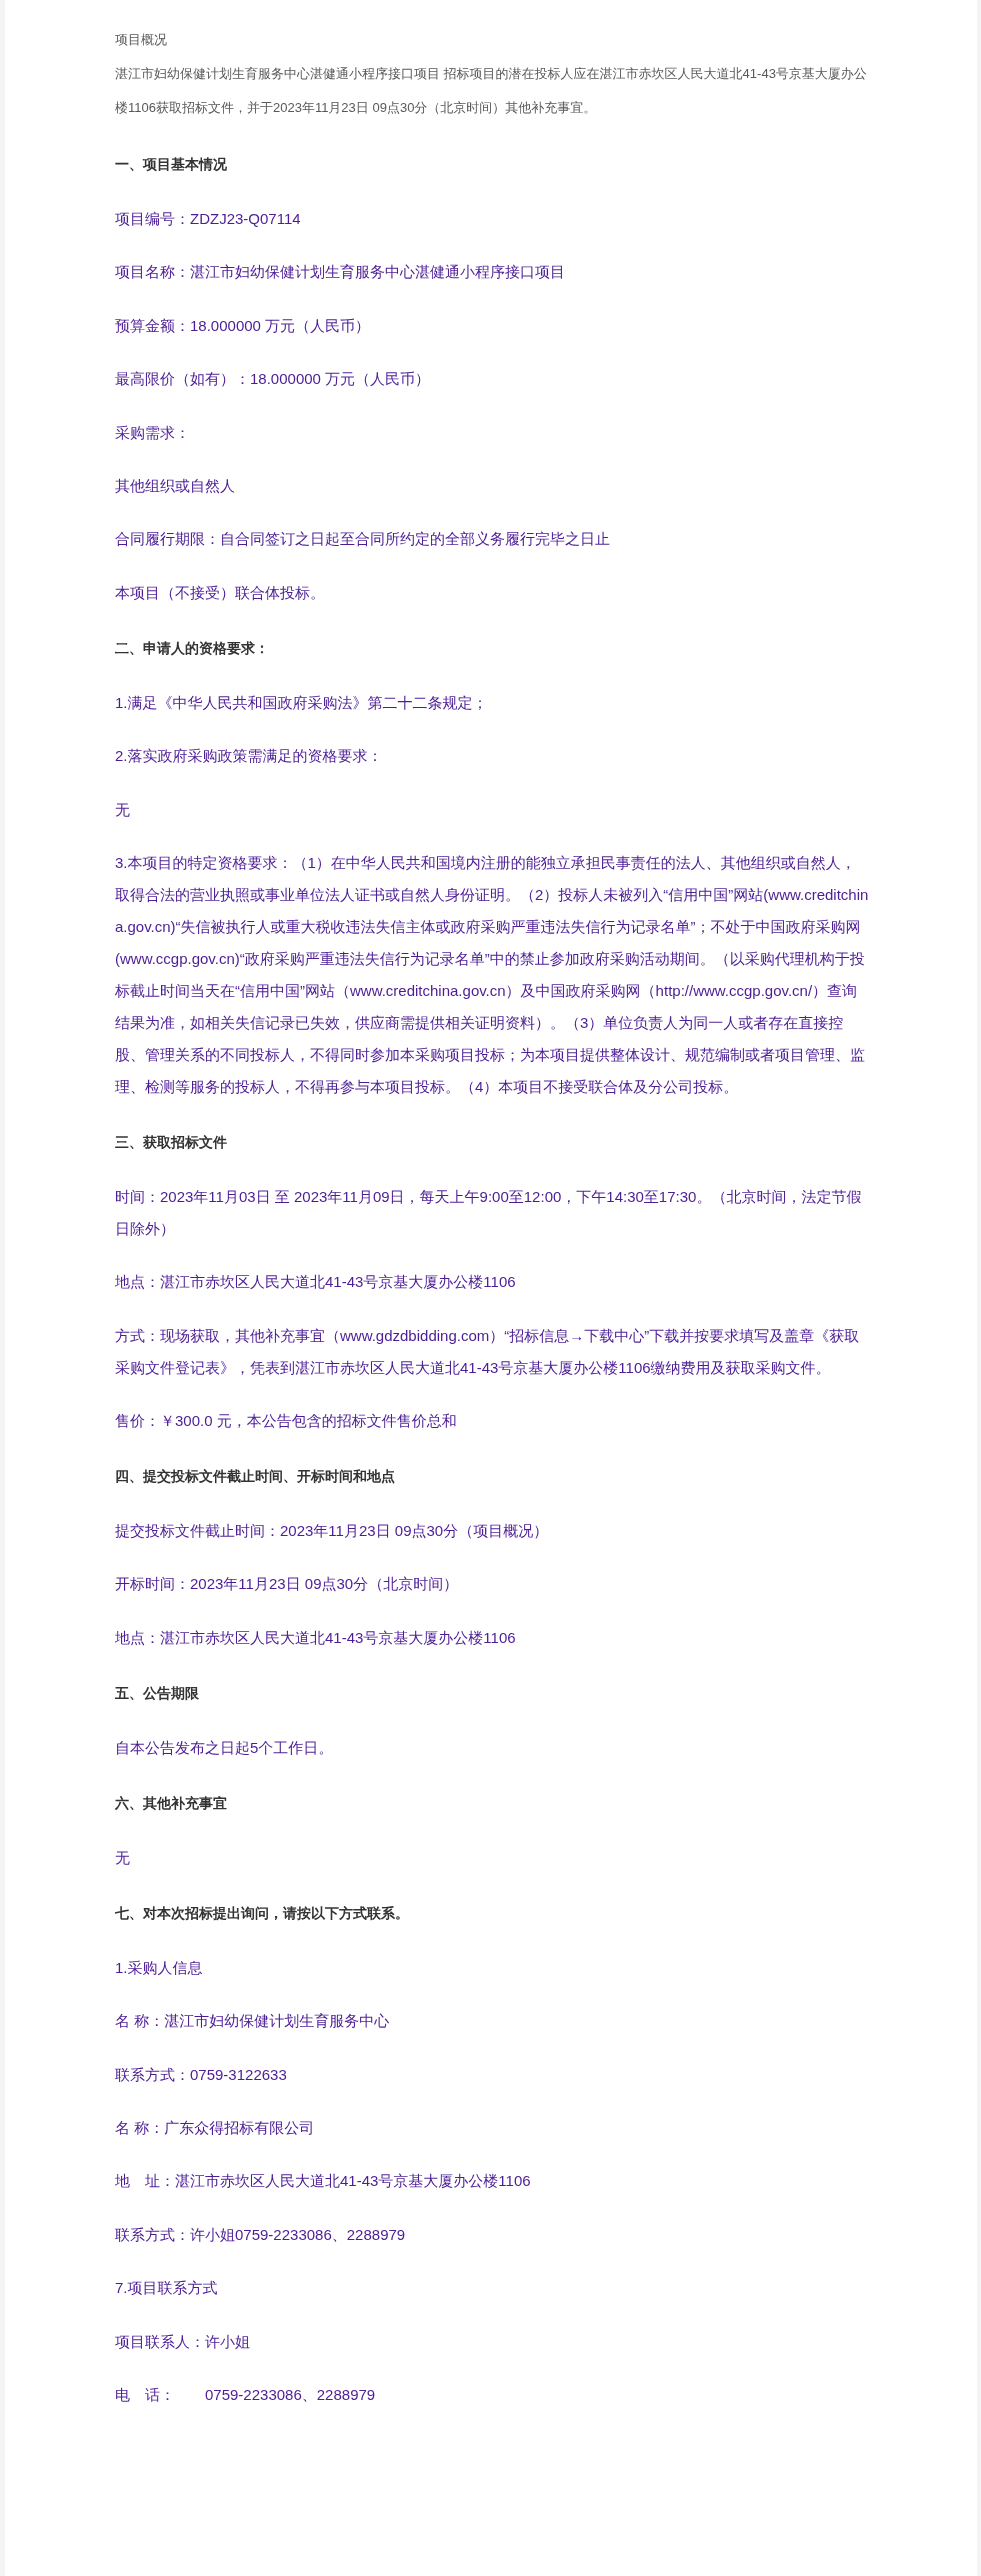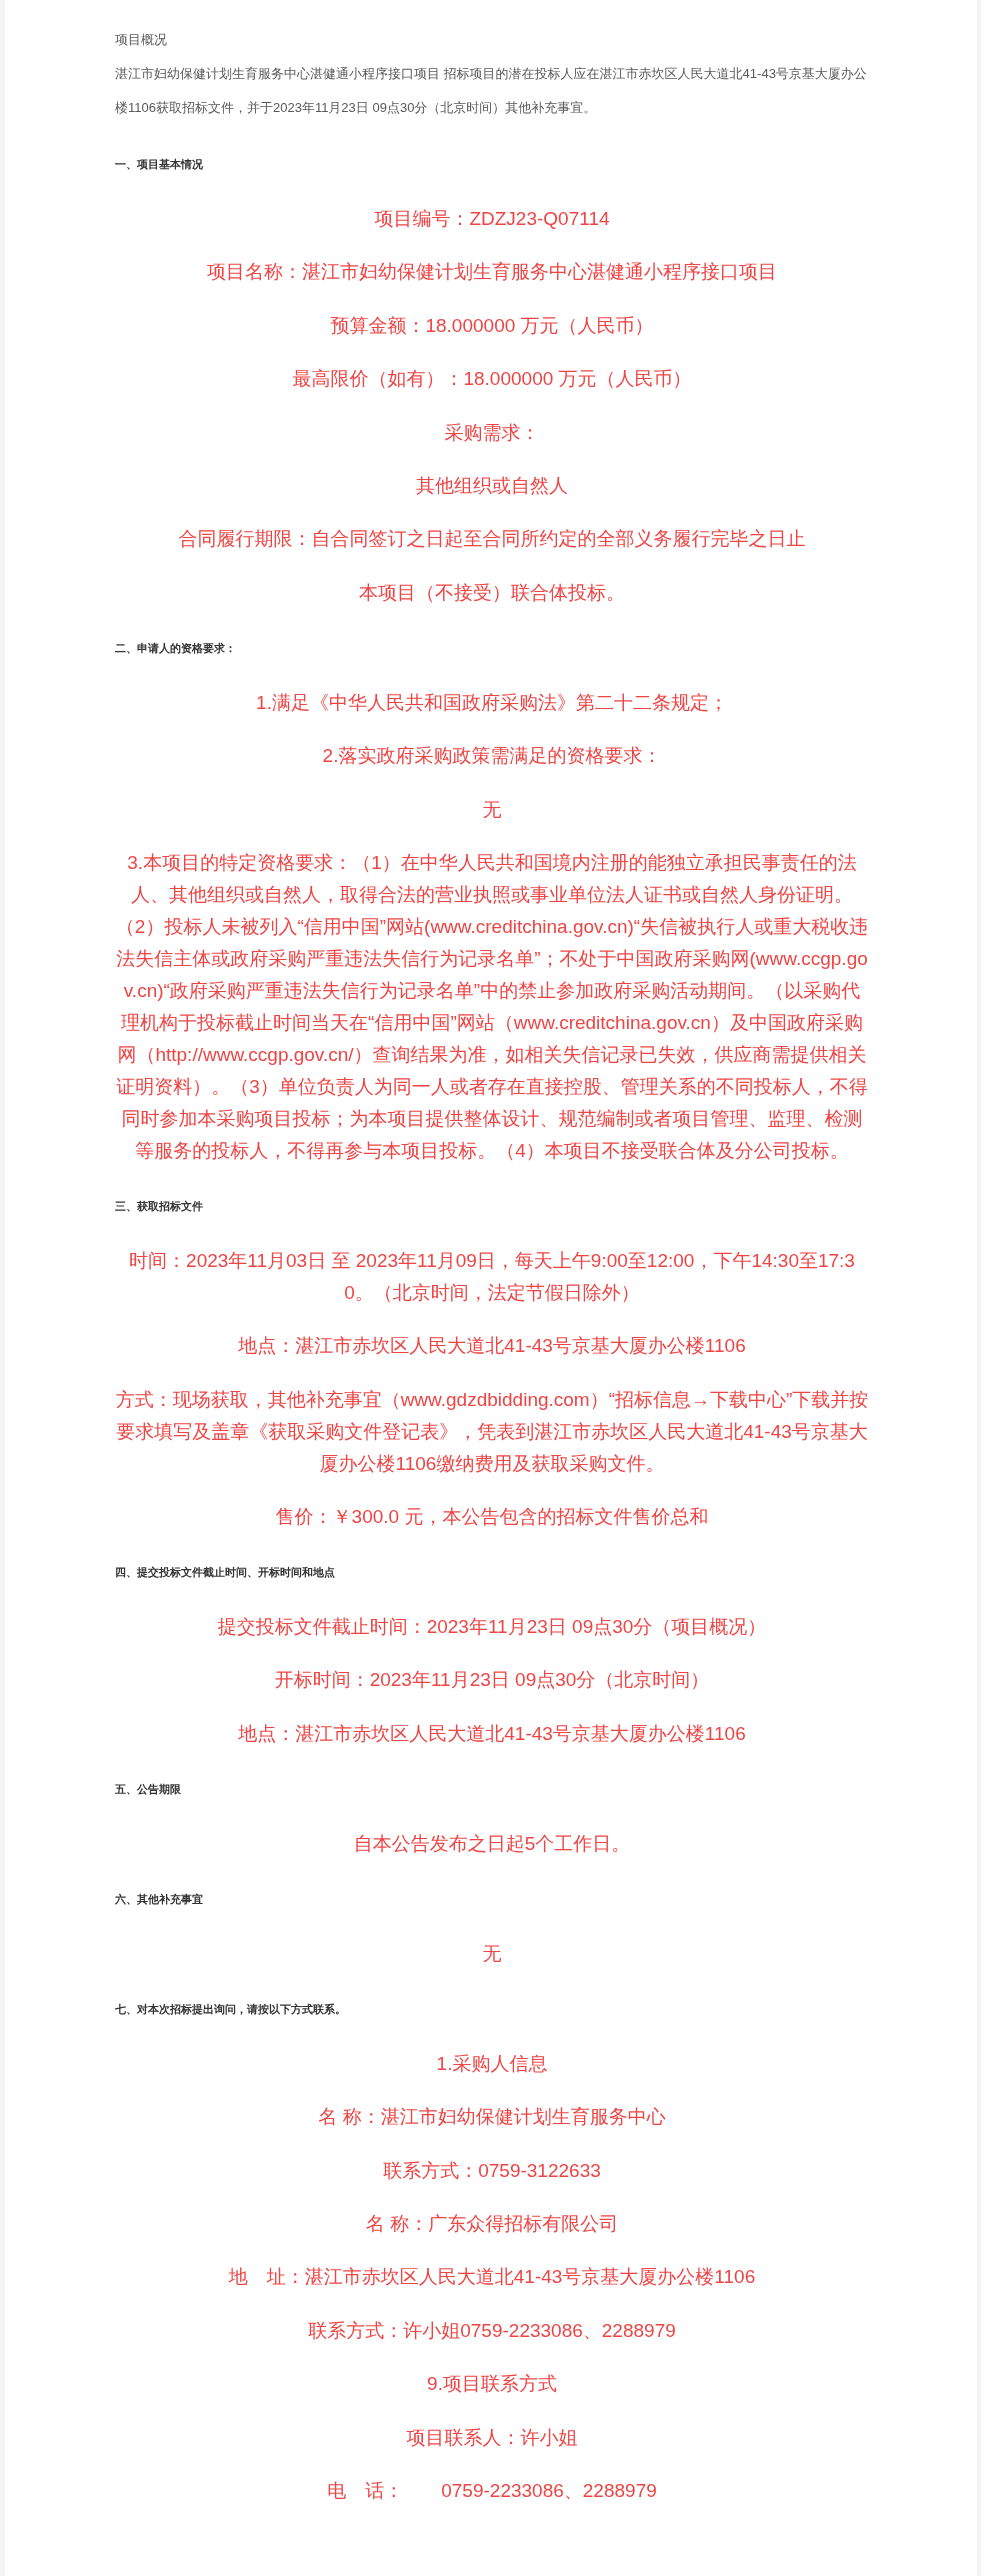--- a/index.html
+++ b/index.html
@@ -22,29 +22,28 @@
     box-sizing: border-box;
     padding: 23px 108px 58px 110px;
   }
   .overview p {
     margin: 0;
     font-size: 13px;
     line-height: 34px;
     color: #595959;
   }
   .doc p.para {
-    font-size: 19px;
+    font-size: 15px;
     line-height: 32px;
-    color: #ef4444;
+    color: #4c1d95;
     margin: 21.4px 0;
     word-break: break-all;
-    text-align: center;
   }
   .doc h3.sec {
-    font-size: 11px;
+    font-size: 14px;
     line-height: 32px;
     color: #333333;
     font-weight: bold;
     margin: 23px 0;
   }
 </style>
 </head>
 <body>
 
 <div class="page">
@@ -88,19 +87,19 @@
     <h3 class="sec">六、其他补充事宜</h3>
     <p class="para">无</p>
 
     <h3 class="sec">七、对本次招标提出询问，请按以下方式联系。</h3>
     <p class="para">1.采购人信息</p>
     <p class="para">名 称：湛江市妇幼保健计划生育服务中心</p>
     <p class="para">联系方式：0759-3122633</p>
     <p class="para">名 称：广东众得招标有限公司</p>
     <p class="para">地　址：湛江市赤坎区人民大道北41-43号京基大厦办公楼1106</p>
     <p class="para">联系方式：许小姐0759-2233086、2288979</p>
-    <p class="para">9.项目联系方式</p>
+    <p class="para">7.项目联系方式</p>
     <p class="para">项目联系人：许小姐</p>
     <p class="para">电　话：　　0759-2233086、2288979</p>
 
   </div>
 </div>
 
 
 </body></html>

